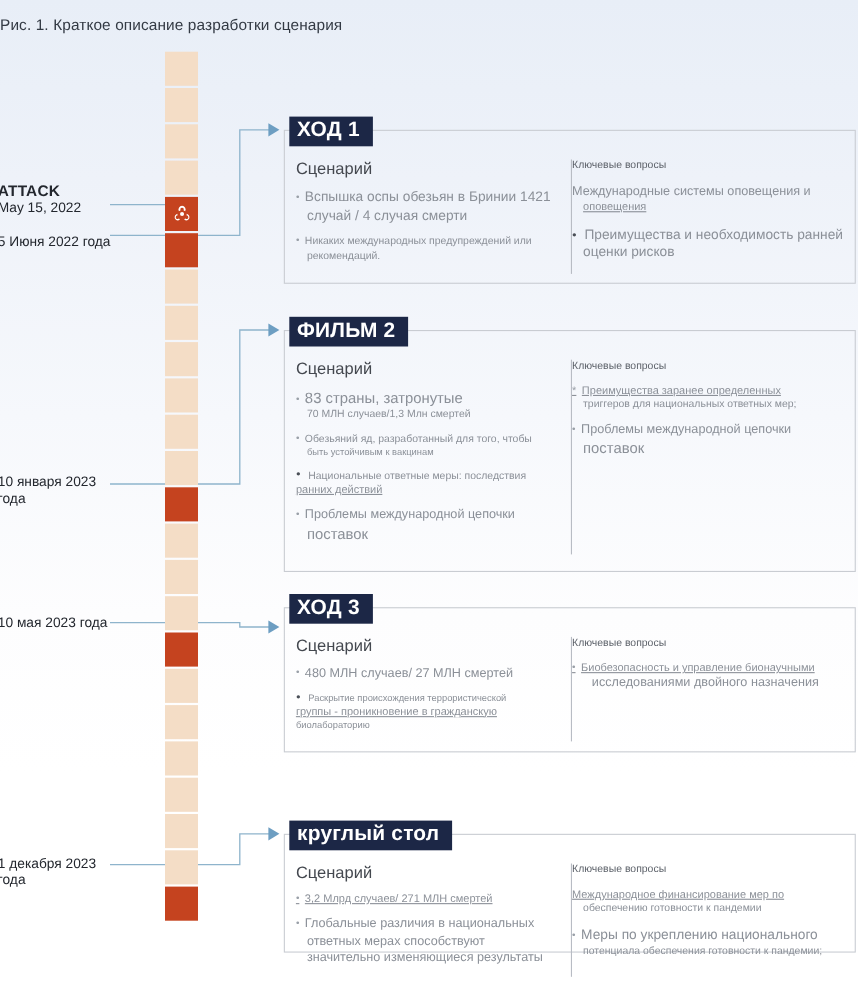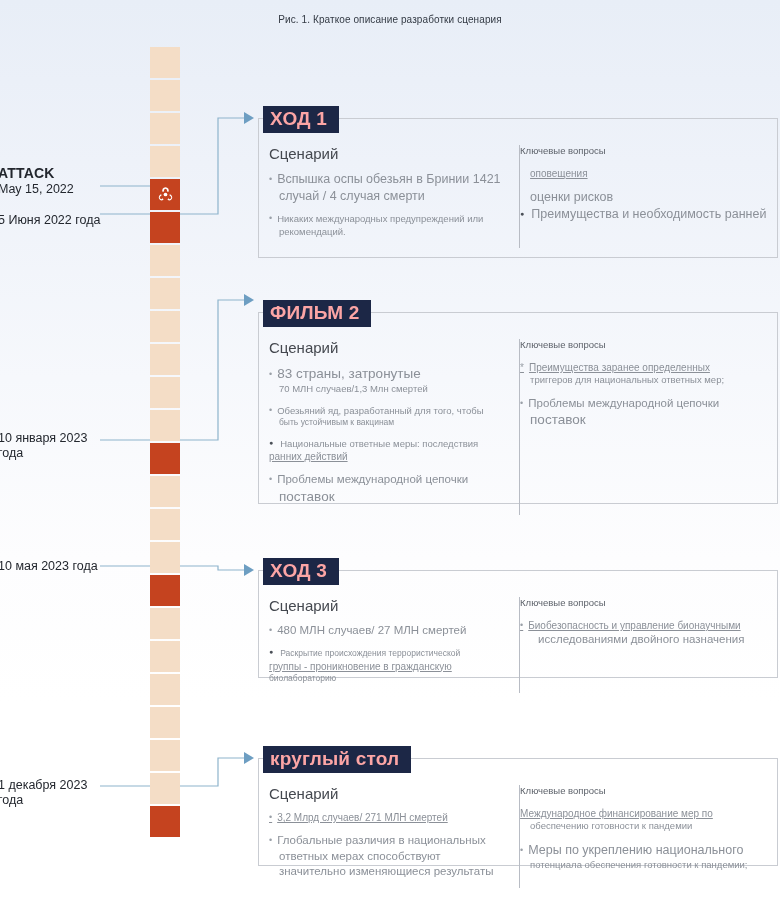--- a/index.html
+++ b/index.html
@@ -25,22 +25,21 @@
                 #fdfdfe 62%,
                 #ffffff 78%);
   }
 
   
   .fig-title {
     position: absolute;
     top: 14px;
     left: 0;
     width: 780px;
-    text-align: center;
-    font-size: 10px;
+    font-size: 14px;
     color: #333a44;
     letter-spacing: .1px;
   }
 
   
   #timeline {
     position: absolute;
     left: 150px;
     top: 47px;
     width: 30px;
@@ -90,21 +89,21 @@
     left: 258px;
     width: 520px;
     border: 1px solid #c9ccd2;
     background: transparent;
   }
   .card-header {
     position: absolute;
     top: -13px;
     left: 4px;
     background: #1c2746;
-    color: #fca5a5;
+    color: #ffffff;
     font-weight: bold;
     padding: 2px 12px 3px 7px;
     font-size: 19px;
     line-height: 1.18;
     letter-spacing: .2px;
     white-space: nowrap;
   }
   .card-body {
     display: flex;
     padding: 26px 10px 14px 10px;
@@ -268,32 +267,33 @@
             <div class="item">
               <span class="ln s10 grey bullet-sm">Никаких международных предупреждений или</span>
               <span class="ln s10 grey indent">рекомендаций.</span>
             </div>
           </div>
       </div>
       <div class="col-right">
         <div class="col-title small">Ключевые вопросы</div>
         <div>
             <div class="item">
+              <span class="ln s12 grey nobullet">Международные системы оповещения и</span>
               <span class="ln s11 grey indent">оповещения</span>
             </div>
             <div class="item">
+              <span class="ln s13 grey bullet-blk">Преимущества и необходимость ранней</span>
               <span class="ln s13 grey indent">оценки рисков</span>
-              <span class="ln s13 grey bullet-blk">Преимущества и необходимость ранней</span>
-            </div>
-          </div>
-      </div>
-    </div>
-  </div>
-
-  <div class="card" style="top:312px; height:192px">
+            </div>
+          </div>
+      </div>
+    </div>
+  </div>
+
+  <div class="card" style="top:300px; height:220px">
     <div class="card-header">ФИЛЬМ 2</div>
     <div class="card-body">
       <div class="col-left">
         <div class="col-title">Сценарий</div>
         <div>
             <div class="item">
               <span class="ln s14 grey bullet-sm">83 страны, затронутые</span>
               <span class="ln s10 grey indent">70 МЛН случаев/1,3 Млн смертей</span>
             </div>
             <div class="item">
@@ -319,21 +319,21 @@
             </div>
             <div class="item">
               <span class="ln s12 grey bullet-sm">Проблемы международной цепочки</span>
               <span class="ln s14 grey indent">поставок</span>
             </div>
           </div>
       </div>
     </div>
   </div>
 
-  <div class="card" style="top:570px; height:108px">
+  <div class="card" style="top:552px; height:132px">
     <div class="card-header">ХОД 3</div>
     <div class="card-body">
       <div class="col-left">
         <div class="col-title">Сценарий</div>
         <div>
             <div class="item">
               <span class="ln s12 grey bullet-sm">480 МЛН случаев/ 27 МЛН смертей</span>
             </div>
             <div class="item">
               <span class="ln s9 grey bullet-blk">Раскрытие происхождения террористической</span>

